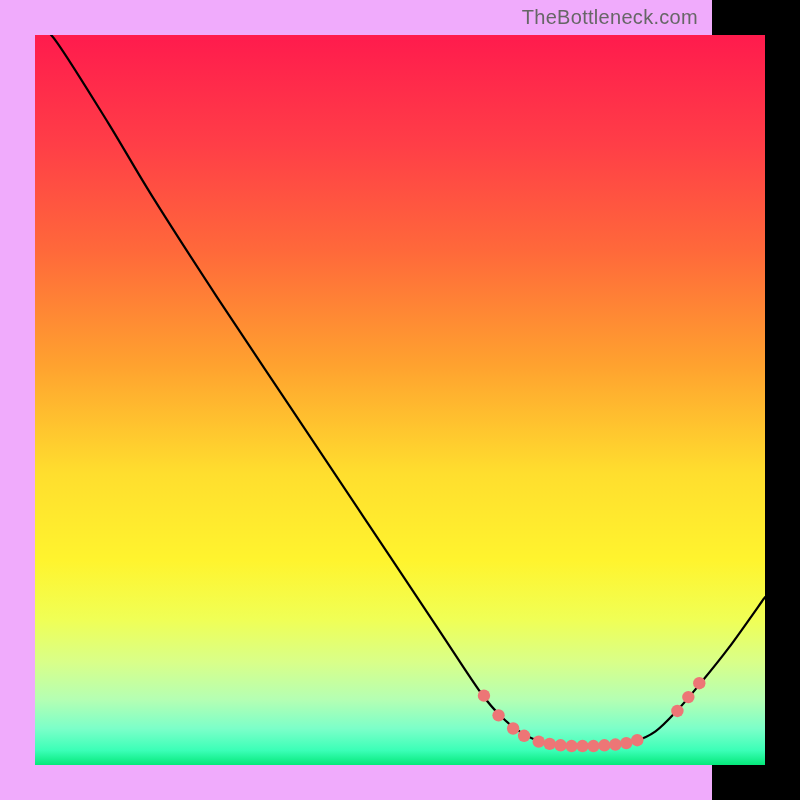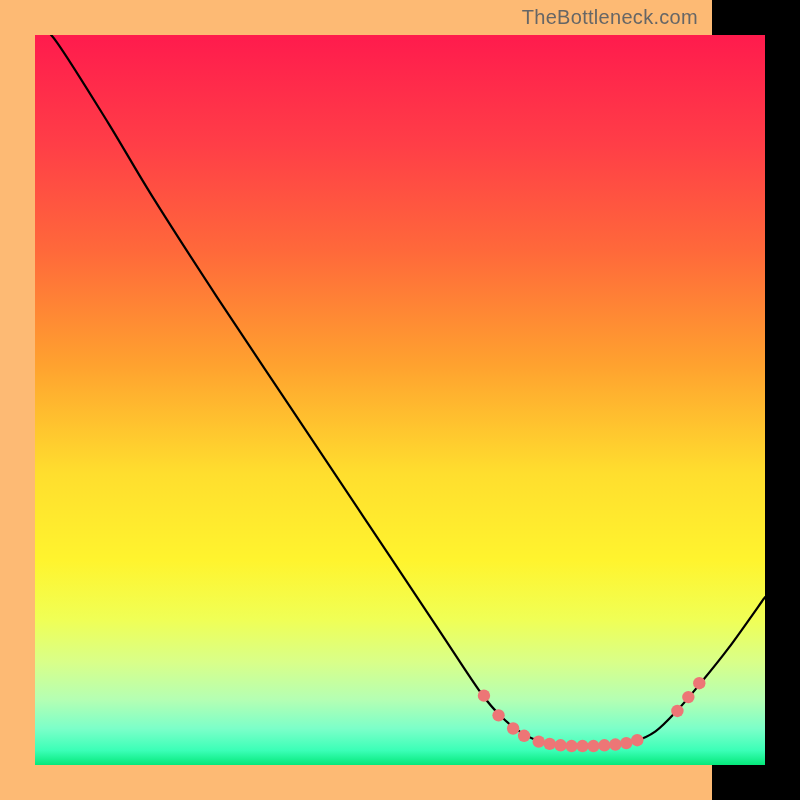--- a/index.html
+++ b/index.html
@@ -1,20 +1,20 @@
 <!DOCTYPE html>
 <html><head>
 <meta charset="utf-8">
 <style>
   * { margin: 0; padding: 0; box-sizing: border-box; }
   html, body { width: 800px; height: 800px; overflow: hidden; background: #000; }
   .container {
     width: 712px;
     height: 800px;
-    background: #fdba74;
+    background: #f0abfc;
     position: relative;
   }
   .watermark {
     position: absolute;
     top: 6px;
     right: 14px;
     color: #666;
     font-family: Arial, Helvetica, sans-serif;
     font-size: 20px;
     letter-spacing: 0.3px;

